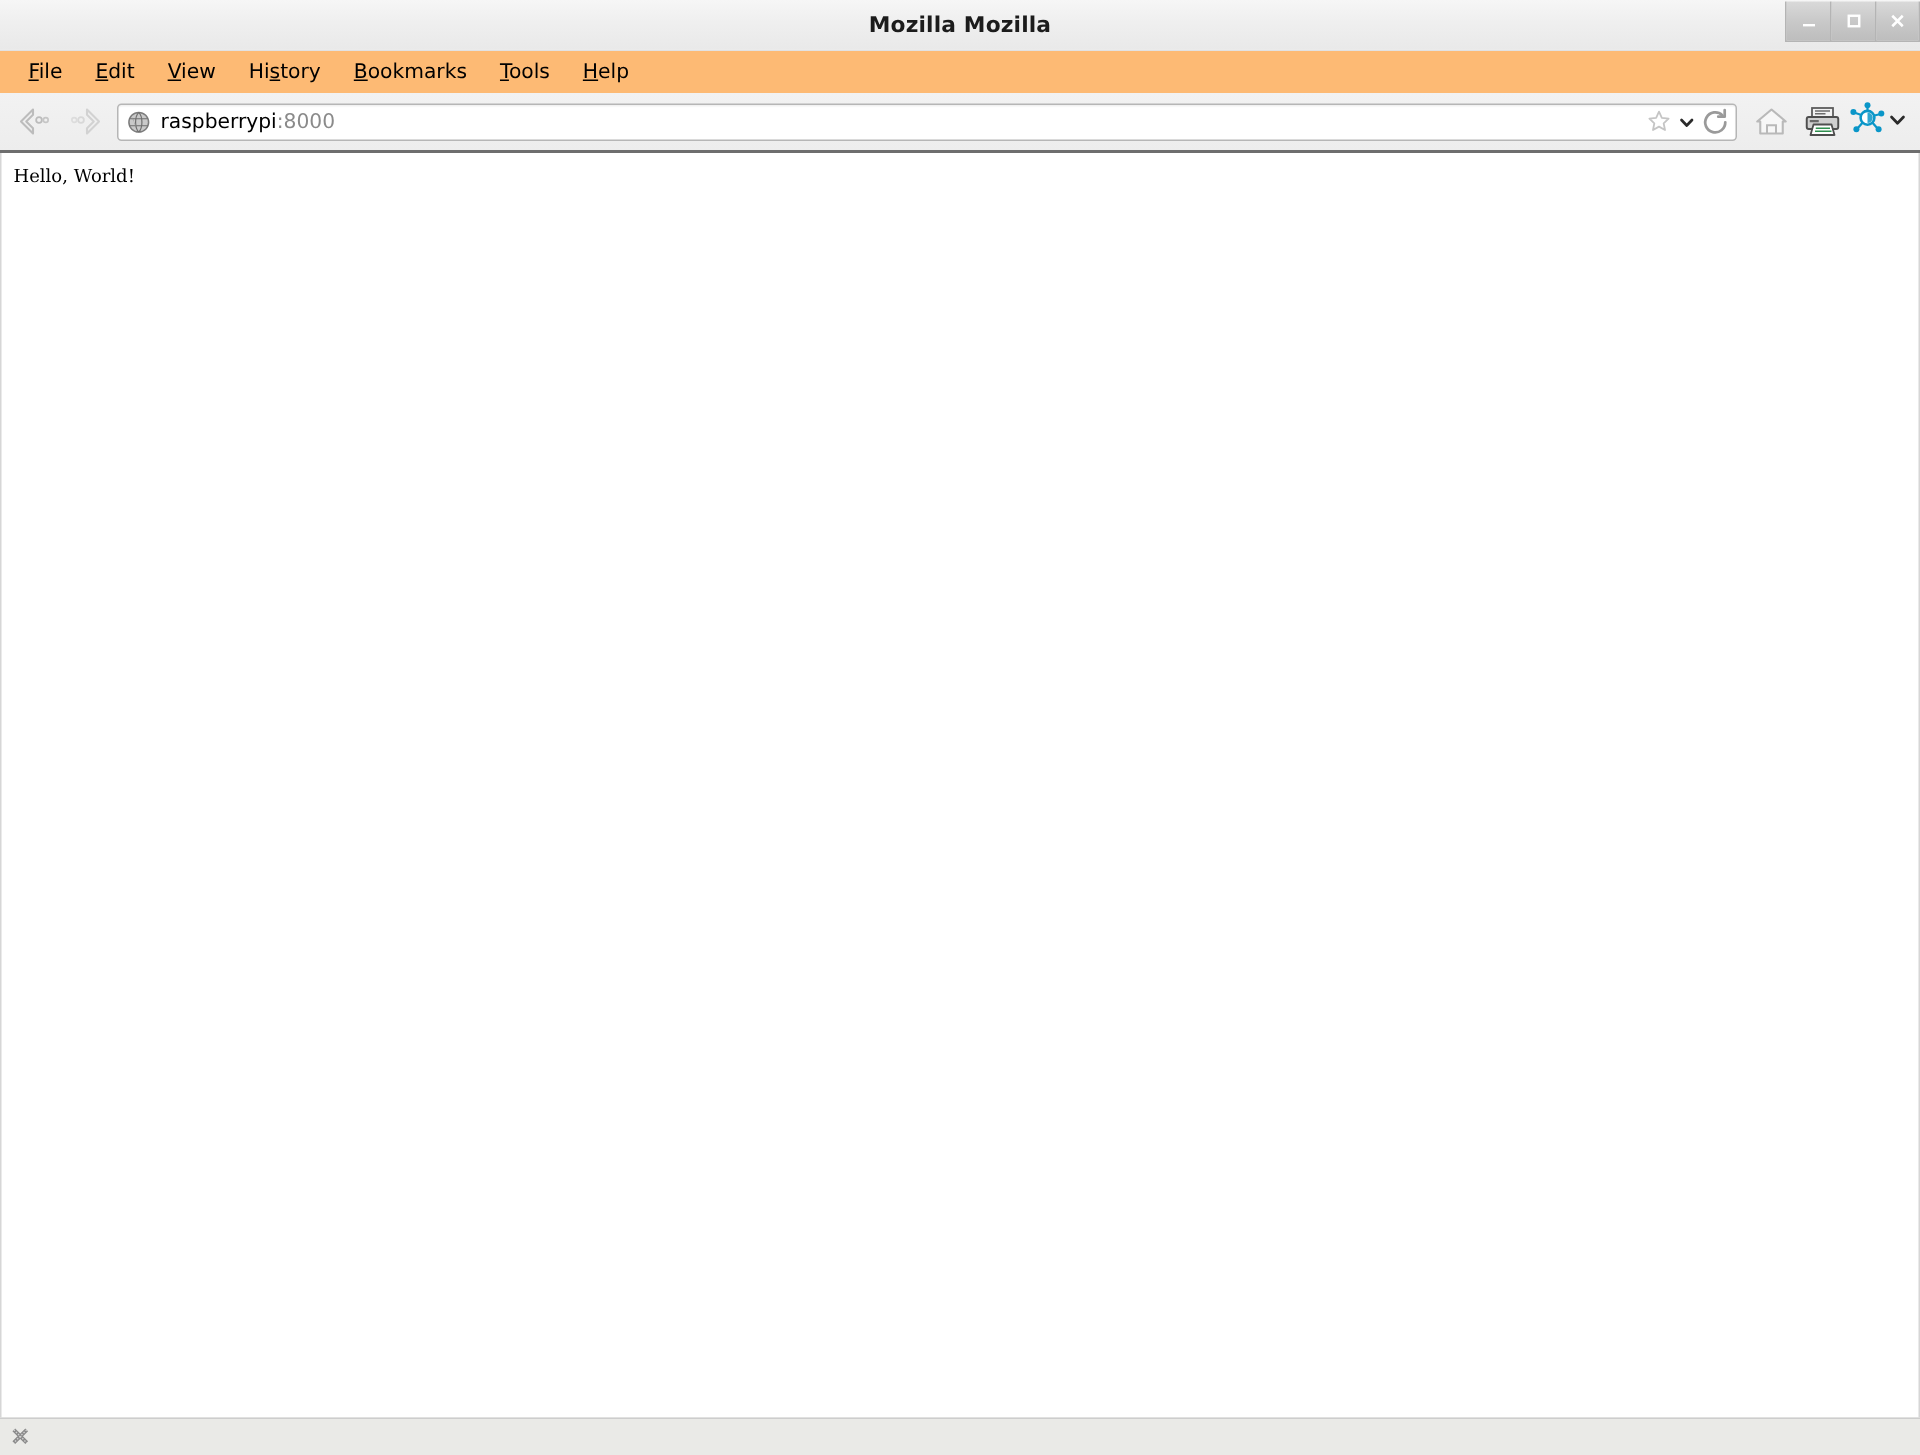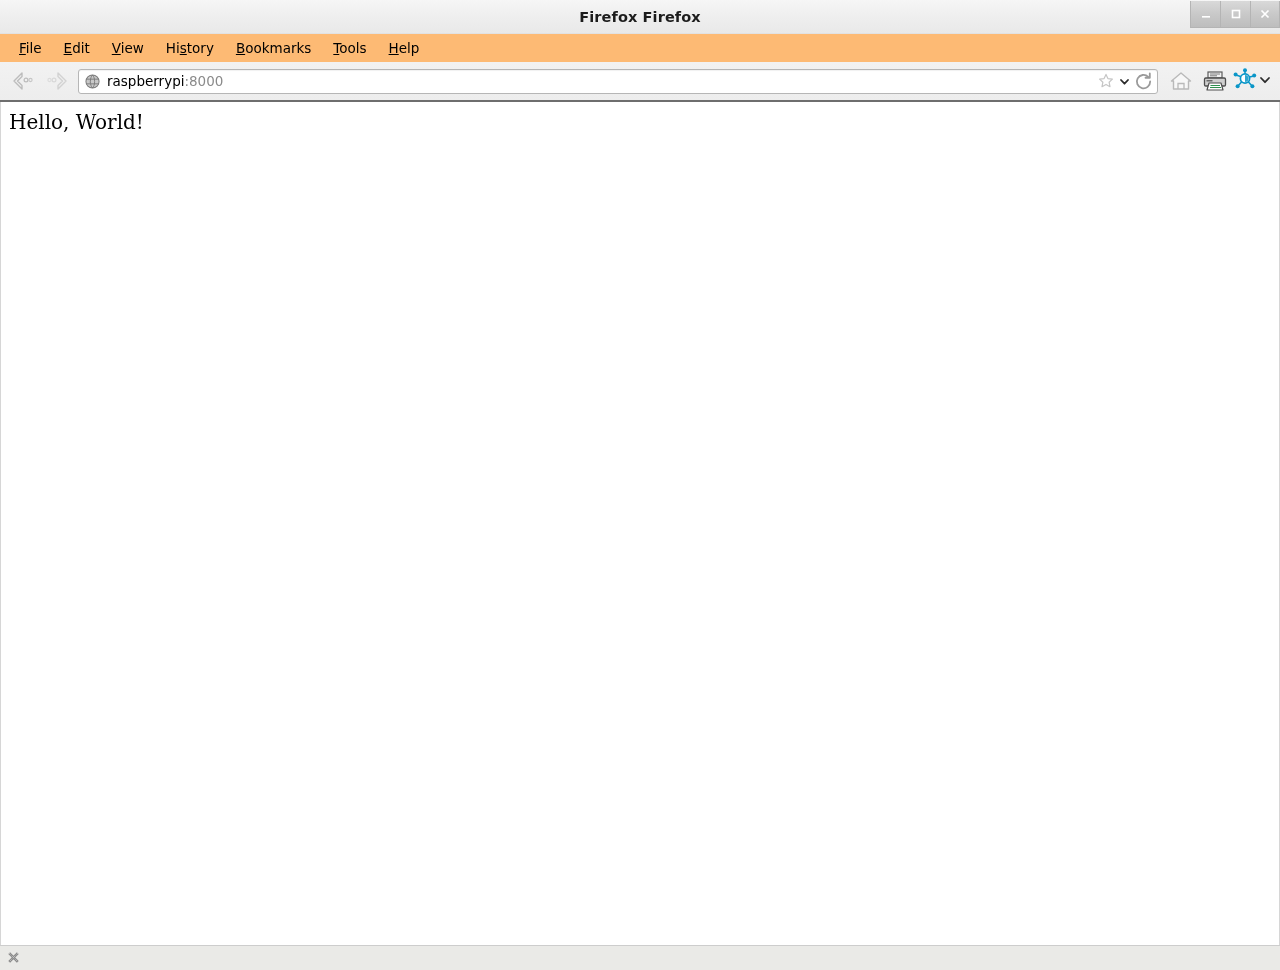--- a/index.html
+++ b/index.html
@@ -144,21 +144,21 @@
     flex: 1 1 auto;
     background: #ffffff;
     border-left: 1px solid #d6d6d6;
     border-right: 1px solid #d6d6d6;
     box-sizing: border-box;
     overflow: hidden;
     padding: 8px 8px 0 8px;
   }
   .page-text {
     font-family: "DejaVu Serif", serif;
-    font-size: 20px;
+    font-size: 12px;
     color: #000000;
     line-height: 1.2;
     margin: 0;
   }
 
   
   .statusbar {
     height: 25px;
     flex: 0 0 25px;
     background: #eaeae7;
@@ -168,21 +168,21 @@
     padding-left: 7px;
     box-sizing: border-box;
   }
 </style>
 </head>
 <body>
 
 <div class="window">
 
   <div class="titlebar">
-    <div class="title-text">Firefox Firefox</div>
+    <div class="title-text">Mozilla Mozilla</div>
     <div class="winbtns">
       <div class="winbtn">
         <svg width="12" height="12" viewBox="0 0 12 12">
           <rect x="2" y="8" width="8" height="1.6" fill="#ffffff"></rect>
         </svg>
       </div>
       <div class="winbtn">
         <svg width="12" height="12" viewBox="0 0 12 12">
           <rect x="2.5" y="2.5" width="7" height="7" fill="none" stroke="#ffffff" stroke-width="1.6"></rect>
         </svg>

